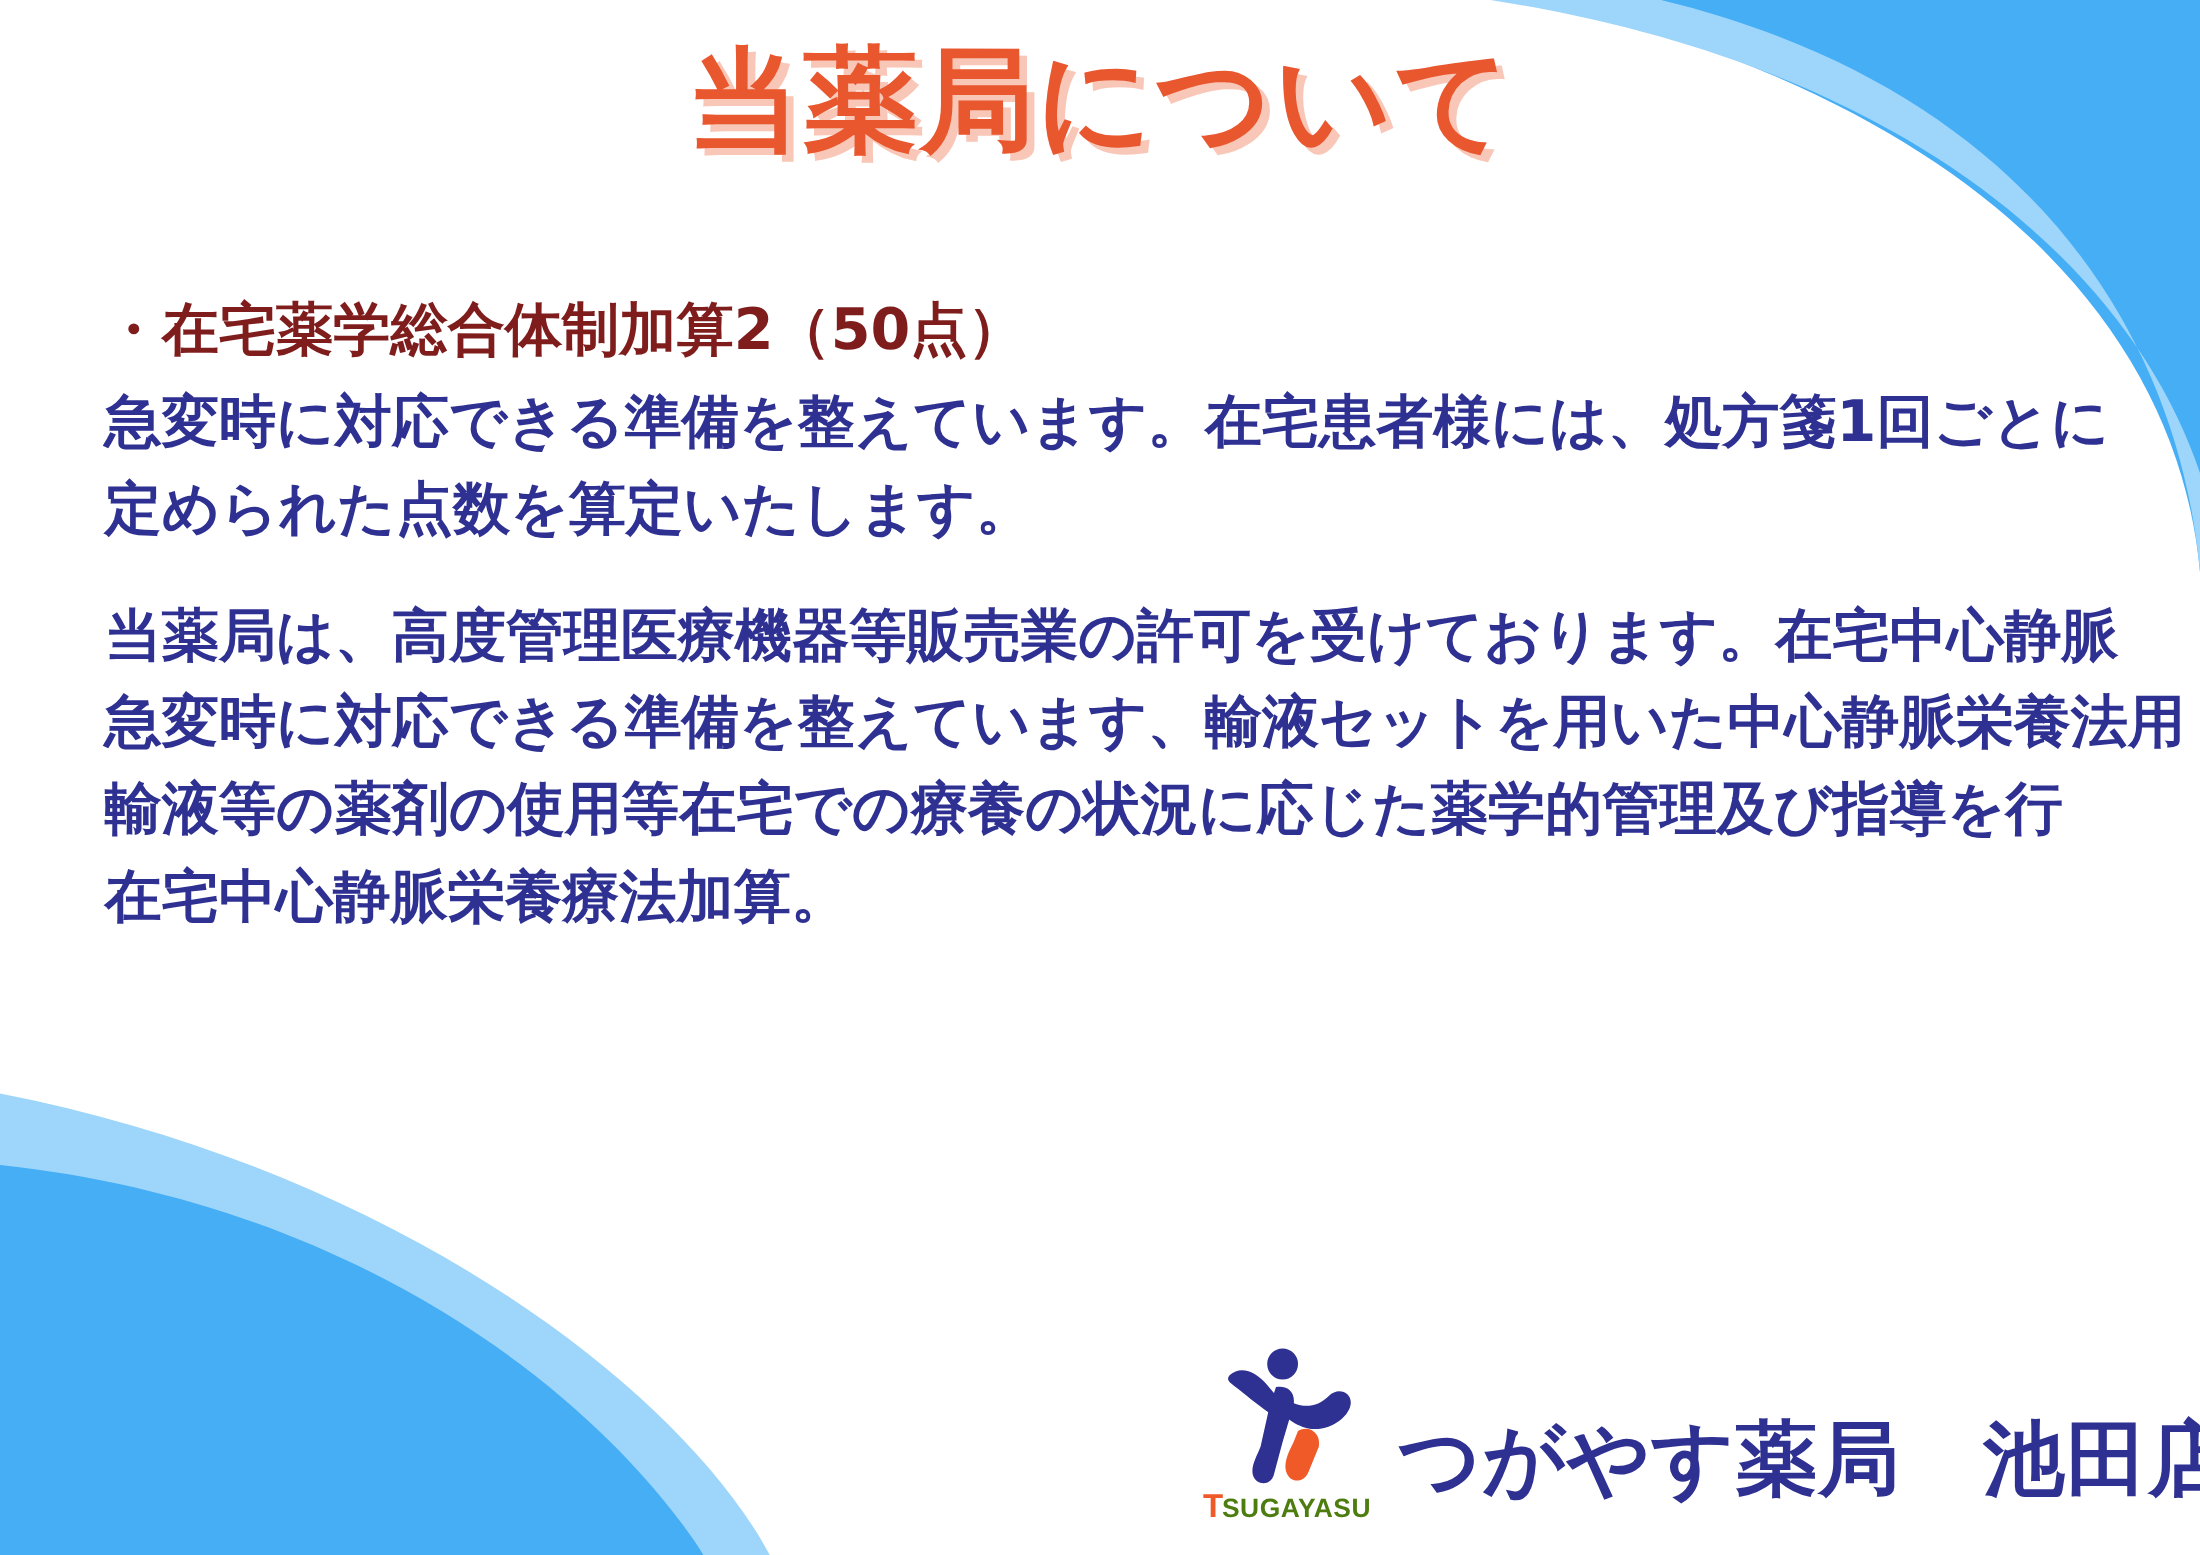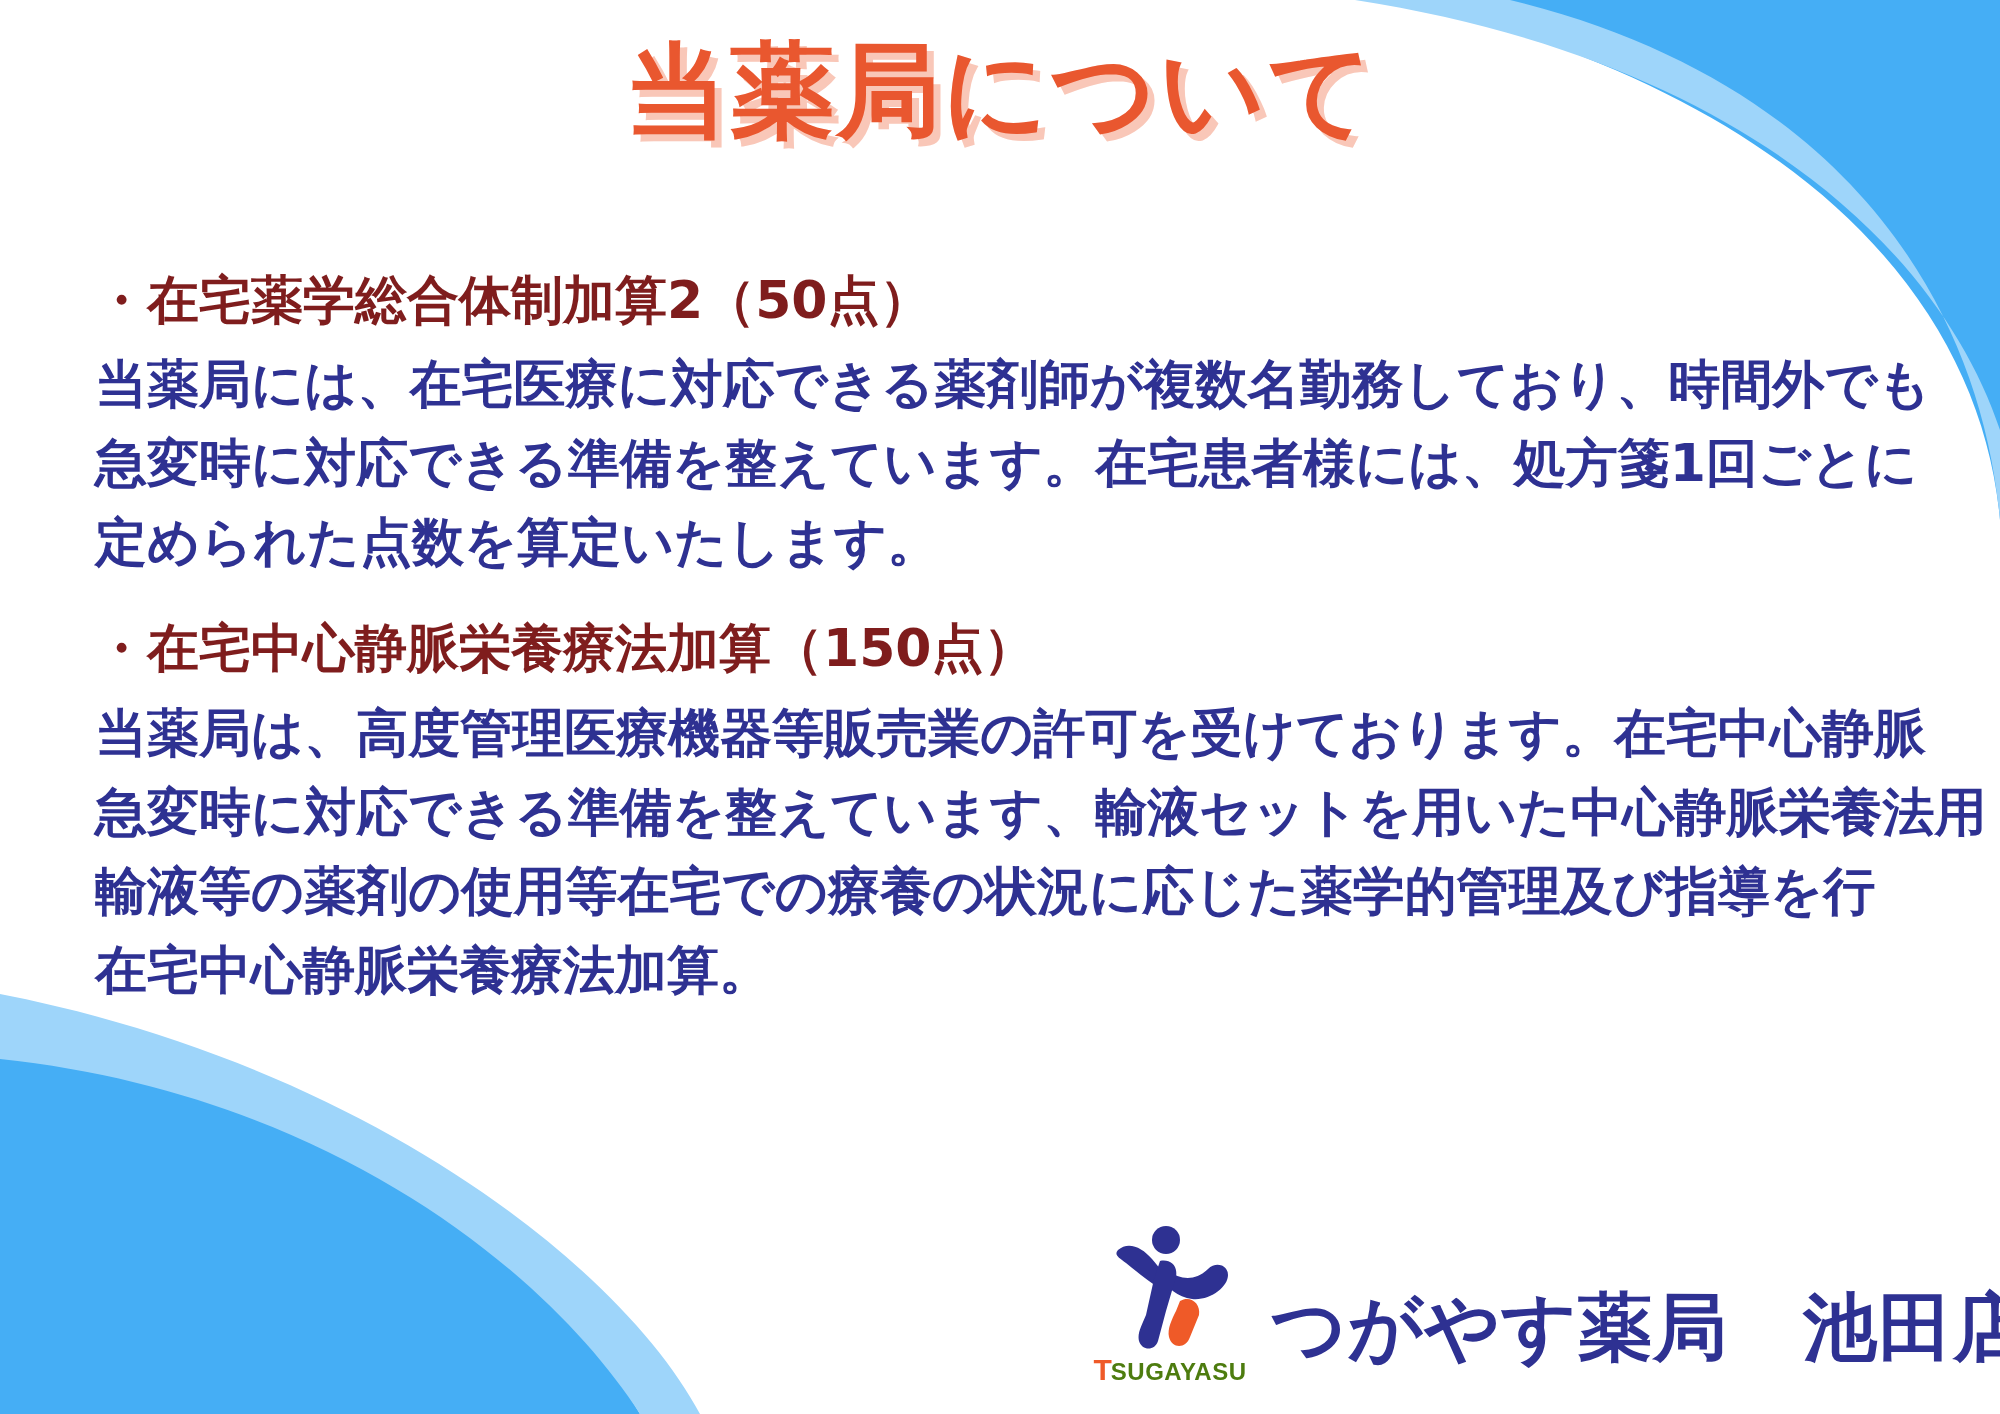--- a/index.html
+++ b/index.html
@@ -129,28 +129,26 @@
 
   <div class="title-wrap">
     <h1 class="title">当薬局について</h1>
   </div>
 
   <div class="content">
 
     <div class="bullet-head">・在宅薬学総合体制加算2（50点）</div>
 
     <div class="para">
-      <span class="ln">当薬局には、在宅医療に対応できる薬剤師が複数名勤務しており、時間外でも</span>
       <span class="ln">急変時に対応できる準備を整えています。在宅患者様には、処方箋1回ごとに</span>
       <span class="ln">定められた点数を算定いたします。</span>
     </div>
 
     <div class="gap-1"></div>
 
-    <div class="bullet-head">・在宅中心静脈栄養療法加算（150点）</div>
 
     <div class="para">
       <span class="ln">当薬局は、高度管理医療機器等販売業の許可を受けております。在宅中心静脈</span>
       <span class="ln">急変時に対応できる準備を整えています、輸液セットを用いた中心静脈栄養法用</span>
       <span class="ln">輸液等の薬剤の使用等在宅での療養の状況に応じた薬学的管理及び指導を行</span>
       <span class="ln">在宅中心静脈栄養療法加算。</span>
     </div>
 
   </div>
 

